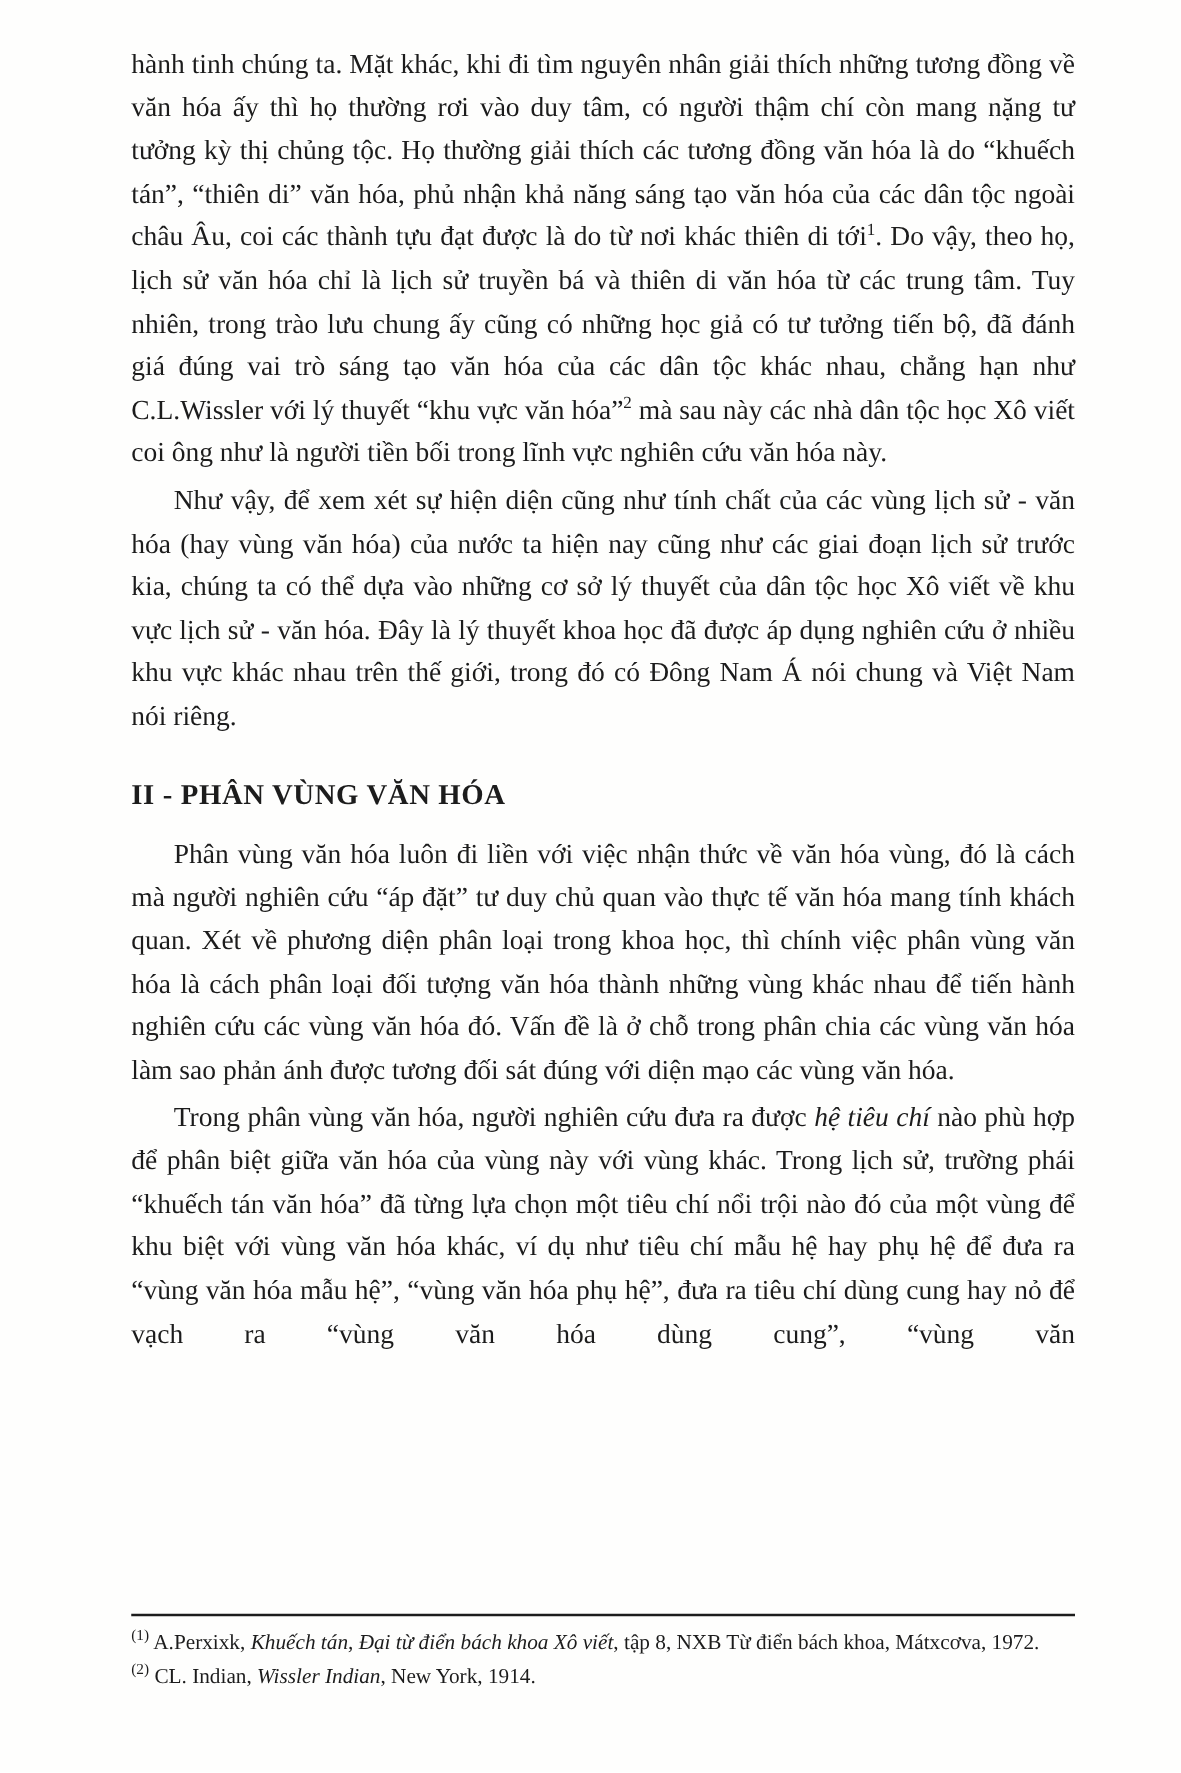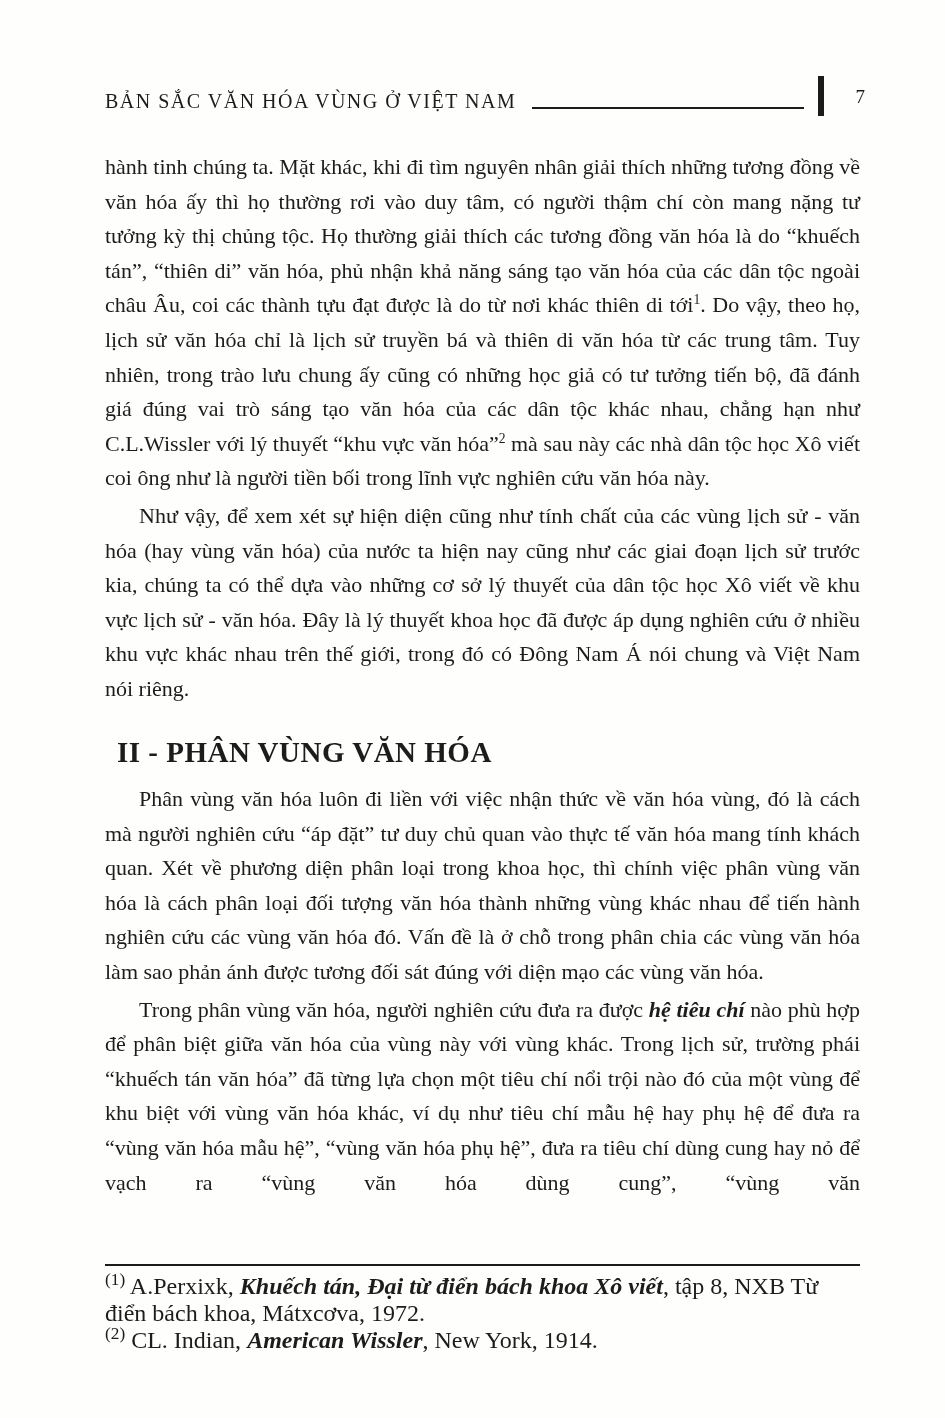--- a/index.html
+++ b/index.html
@@ -51,71 +51,65 @@
   .content p { margin: 0; text-indent: 34px; }
   .content p + p { margin-top: 3px; }
   .content p.no-indent { text-indent: 0; }
   .content p.justify-last { text-align-last: justify; }
   .content sup {
     font-size: 0.62em;
     line-height: 0;
     vertical-align: super;
   }
   .section-heading {
-    font-size: 29px;
+    font-size: 23px;
     font-weight: bold;
-    margin: 28px 0 13px 12px;
+    margin: 28px 0 13px 0;
     text-indent: 0;
     letter-spacing: 0.5px;
     text-align: left;
   }
-  em { font-style: italic; font-weight: bold; }
+  em { font-style: italic; }
   
   .footnotes {
     position: absolute;
     left: 105px;
     right: 85px;
     bottom: 64px;
     border-top: 2px solid #1c1c1c;
     padding-top: 7px;
-    font-size: 24px;
+    font-size: 17px;
     line-height: 27px;
     text-align: left;
   }
   .fn { margin: 0; }
   .fn-marker {
     font-size: 0.72em;
     line-height: 0;
     vertical-align: super;
   }
 </style>
 </head>
 <body>
 
 <div class="page">
 
-  <div class="header">
-    <span class="header-title">BẢN SẮC VĂN HÓA VÙNG Ở VIỆT NAM</span>
-    <span class="header-rule"></span>
-    <span class="header-bar"></span>
-    <span class="page-number">7</span>
-  </div>
 
   <div class="content">
 
     <p class="no-indent"><span>hành tinh chúng ta. Mặt khác, khi đi tìm nguyên nhân giải thích những tương đồng về văn hóa ấy thì họ thường rơi vào duy tâm, có người thậm chí còn mang nặng tư tưởng kỳ thị chủng tộc. Họ thường giải thích các tương đồng văn hóa là do “khuếch tán”, “thiên di” văn hóa, phủ nhận khả năng sáng tạo văn hóa của các dân tộc ngoài châu Âu, coi các thành tựu đạt được là do từ nơi khác thiên di tới</span><sup>1</sup><span>. Do vậy, theo họ, lịch sử văn hóa chỉ là lịch sử truyền bá và thiên di văn hóa từ các trung tâm. Tuy nhiên, trong trào lưu chung ấy cũng có những học giả có tư tưởng tiến bộ, đã đánh giá đúng vai trò sáng tạo văn hóa của các dân tộc khác nhau, chẳng hạn như C.L.Wissler với lý thuyết “khu vực văn hóa”</span><sup>2</sup><span> mà sau này các nhà dân tộc học Xô viết coi ông như là người tiền bối trong lĩnh vực nghiên cứu văn hóa này.</span></p>
 
     <p>Như vậy, để xem xét sự hiện diện cũng như tính chất của các vùng lịch sử - văn hóa (hay vùng văn hóa) của nước ta hiện nay cũng như các giai đoạn lịch sử trước kia, chúng ta có thể dựa vào những cơ sở lý thuyết của dân tộc học Xô viết về khu vực lịch sử - văn hóa. Đây là lý thuyết khoa học đã được áp dụng nghiên cứu ở nhiều khu vực khác nhau trên thế giới, trong đó có Đông Nam Á nói chung và Việt Nam nói riêng.</p>
 
     <h2 class="section-heading">II - PHÂN VÙNG VĂN HÓA</h2>
 
     <p>Phân vùng văn hóa luôn đi liền với việc nhận thức về văn hóa vùng, đó là cách mà người nghiên cứu “áp đặt” tư duy chủ quan vào thực tế văn hóa mang tính khách quan. Xét về phương diện phân loại trong khoa học, thì chính việc phân vùng văn hóa là cách phân loại đối tượng văn hóa thành những vùng khác nhau để tiến hành nghiên cứu các vùng văn hóa đó. Vấn đề là ở chỗ trong phân chia các vùng văn hóa làm sao phản ánh được tương đối sát đúng với diện mạo các vùng văn hóa.</p>
 
     <p class="justify-last"><span>Trong phân vùng văn hóa, người nghiên cứu đưa ra được </span><em>hệ tiêu chí</em><span> nào phù hợp để phân biệt giữa văn hóa của vùng này với vùng khác. Trong lịch sử, trường phái “khuếch tán văn hóa” đã từng lựa chọn một tiêu chí nổi trội nào đó của một vùng để khu biệt với vùng văn hóa khác, ví dụ như tiêu chí mẫu hệ hay phụ hệ để đưa ra “vùng văn hóa mẫu hệ”, “vùng văn hóa phụ hệ”, đưa ra tiêu chí dùng cung hay nỏ để vạch ra “vùng văn hóa dùng cung”, “vùng văn</span></p>
 
   </div>
 
   <div class="footnotes">
     <p class="fn"><sup class="fn-marker">(1)</sup><span> A.Perxixk, </span><em>Khuếch tán, Đại từ điển bách khoa Xô viết</em><span>, tập 8, NXB Từ điển bách khoa, Mátxcơva, 1972.</span></p>
-    <p class="fn"><sup class="fn-marker">(2)</sup><span> CL. Indian, </span><em>American Wissler</em><span>, New York, 1914.</span></p>
+    <p class="fn"><sup class="fn-marker">(2)</sup><span> CL. Indian, </span><em>Wissler Indian</em><span>, New York, 1914.</span></p>
   </div>
 
 </div>
 
 </body></html>

